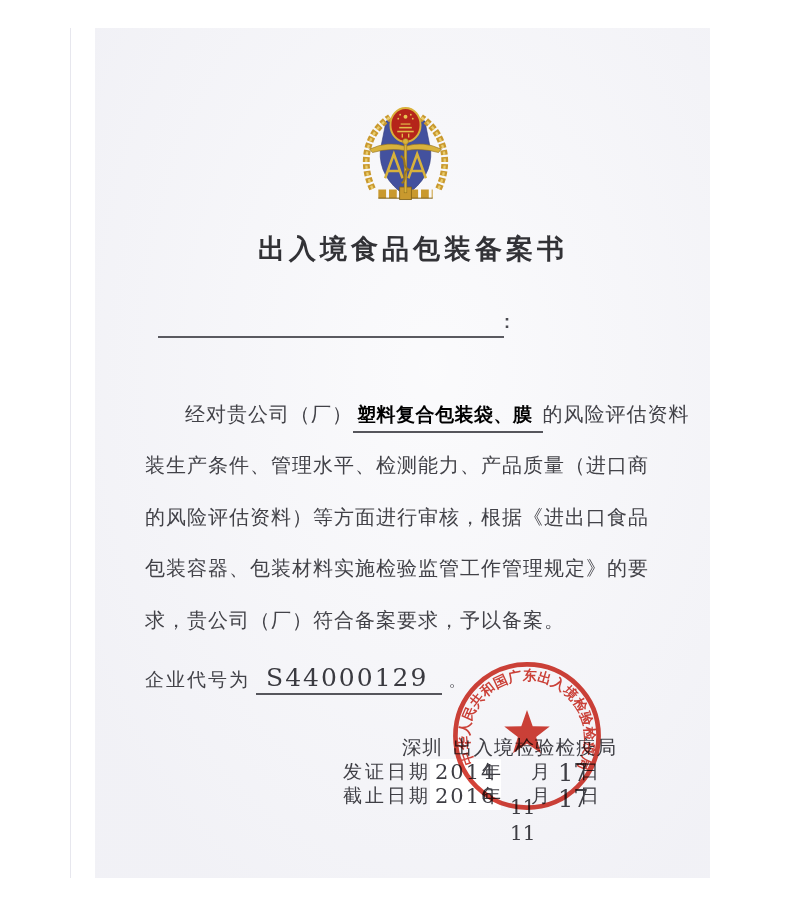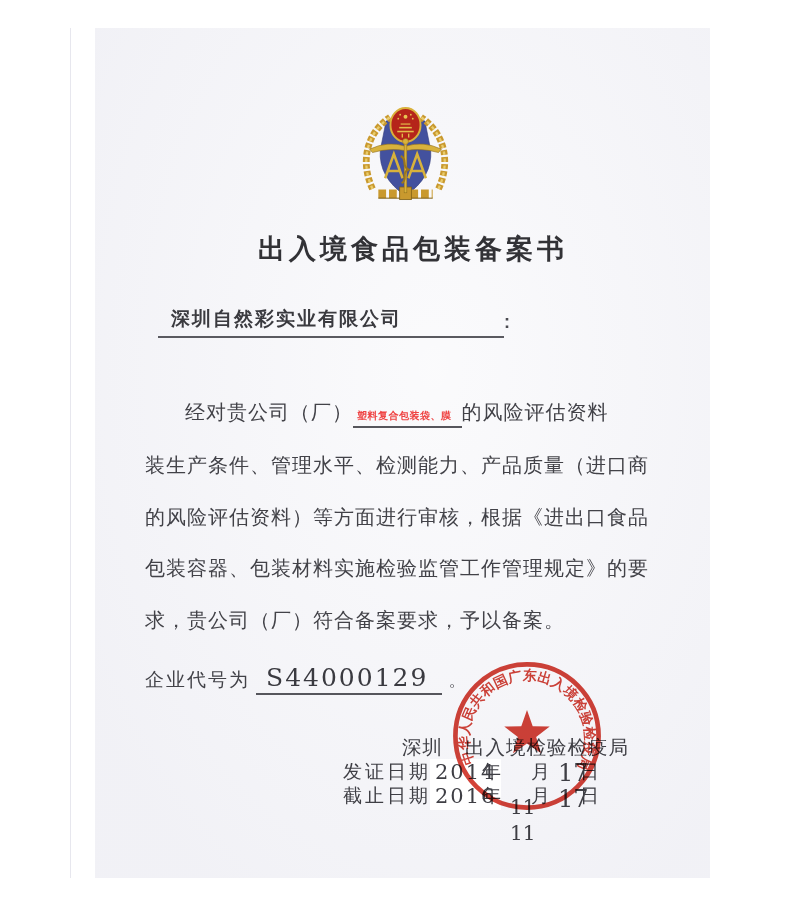--- a/index.html
+++ b/index.html
@@ -69,24 +69,24 @@
     position: absolute;
     left: 145px;
     font-size: 20px;
     letter-spacing: 1px;
     color: #424248;
     white-space: nowrap;
   }
   .indent { padding-left: 40px; }
   .blank-fill {
     display: inline-block;
-    font-size: 10px;
+    font-size: 19px;
     font-weight: bold;
     letter-spacing: 0.5px;
-    color: #ef4444;
+    color: #000000;
     border-bottom: 2px solid #56565c;
     padding: 3px 10px 3px 4px;
     vertical-align: baseline;
   }
   .code-line {
     position: absolute;
     left: 145px; top: 663px;
     font-size: 19px;
     letter-spacing: 2px;
     color: #424248;
@@ -105,21 +105,21 @@
   }
   .code-period { margin-left: 6px; font-size: 17px; }
   .issuer-line {
     position: absolute;
     left: 402px; top: 734px;
     font-size: 19.5px;
     letter-spacing: 1px;
     color: #3e3e44;
     white-space: nowrap;
   }
-  .issuer-city { margin-right: 22px; font-family: Liberation Serif, serif; }
+  .issuer-city { margin-right: 10px; font-family: Liberation Serif, serif; }
   .date-row {
     position: absolute;
     left: 0; width: 680px; height: 24px;
     color: #3e3e44;
   }
   .date-row span { position: absolute; white-space: nowrap; }
   .row-issue  { top: 759px; }
   .row-expiry { top: 783px; padding-left: 48px; }
   .date-label { left: 343px; font-size: 19px; letter-spacing: 3px; }
   .date-year  {
@@ -198,21 +198,20 @@
     <path d="M 53,79 L 62,54 L 71,79 M 55.5,71.5 L 68.5,71.5" fill="none" stroke="#d8b23c" stroke-width="2.6"></path>
 
     <rect x="48.6" y="42" width="2.8" height="52" fill="#d8b23c" stroke="#8a6a1a" stroke-width="0.5"></rect>
     <circle cx="50" cy="41" r="3" fill="#d8b23c" stroke="#8a6a1a" stroke-width="0.5"></circle>
     <path d="M 45,56 C 53,60 45,66 53,70 C 45,74 53,80 46,84" fill="none" stroke="#9a761d" stroke-width="2.2"></path>
   </svg>
 
   <div class="doc-title">出入境食品包装备案书</div>
 
   <div class="company-underline"></div>
-  <div class="company-name">深圳自然彩实业有限公司</div>
   <div class="company-colon">:</div>
 
   <div class="body-line indent" style="top:399px">
     <span>经对贵公司（厂）</span><span class="blank-fill">塑料复合包装袋、膜</span><span>的风险评估资料</span>
   </div>
   <div class="body-line" style="top:452px">装生产条件、管理水平、检测能力、产品质量（进口商</div>
   <div class="body-line" style="top:504px">的风险评估资料）等方面进行审核，根据《进出口食品</div>
   <div class="body-line" style="top:555px">包装容器、包装材料实施检验监管工作管理规定》的要</div>
   <div class="body-line" style="top:607px">求，贵公司（厂）符合备案要求，予以备案。</div>
 

